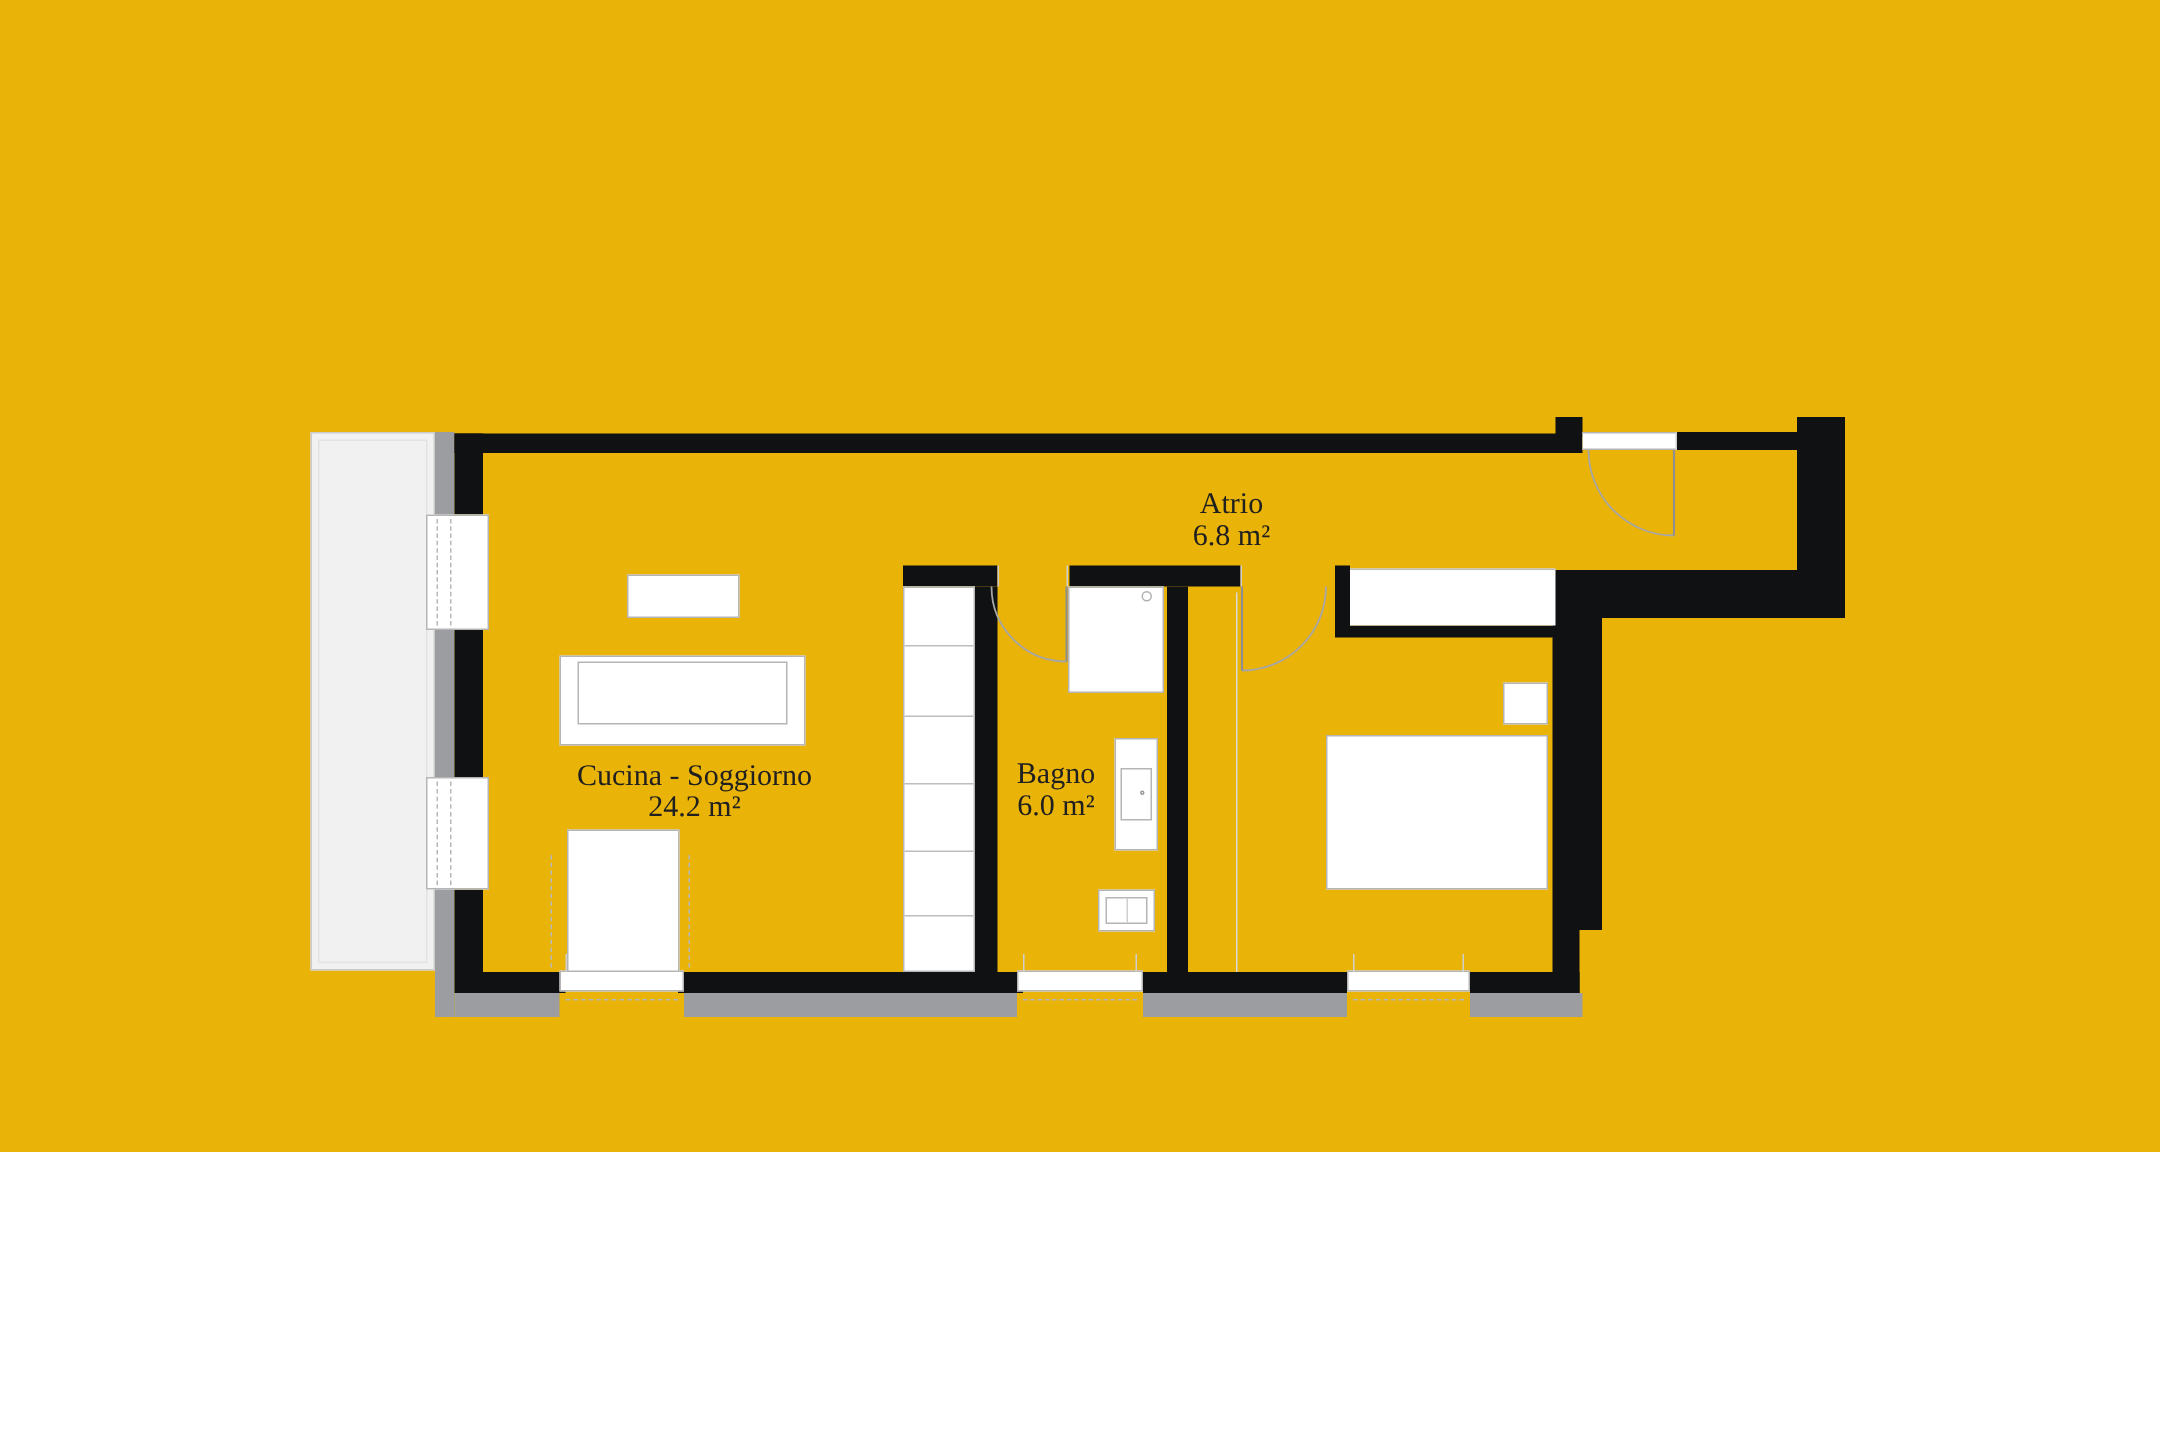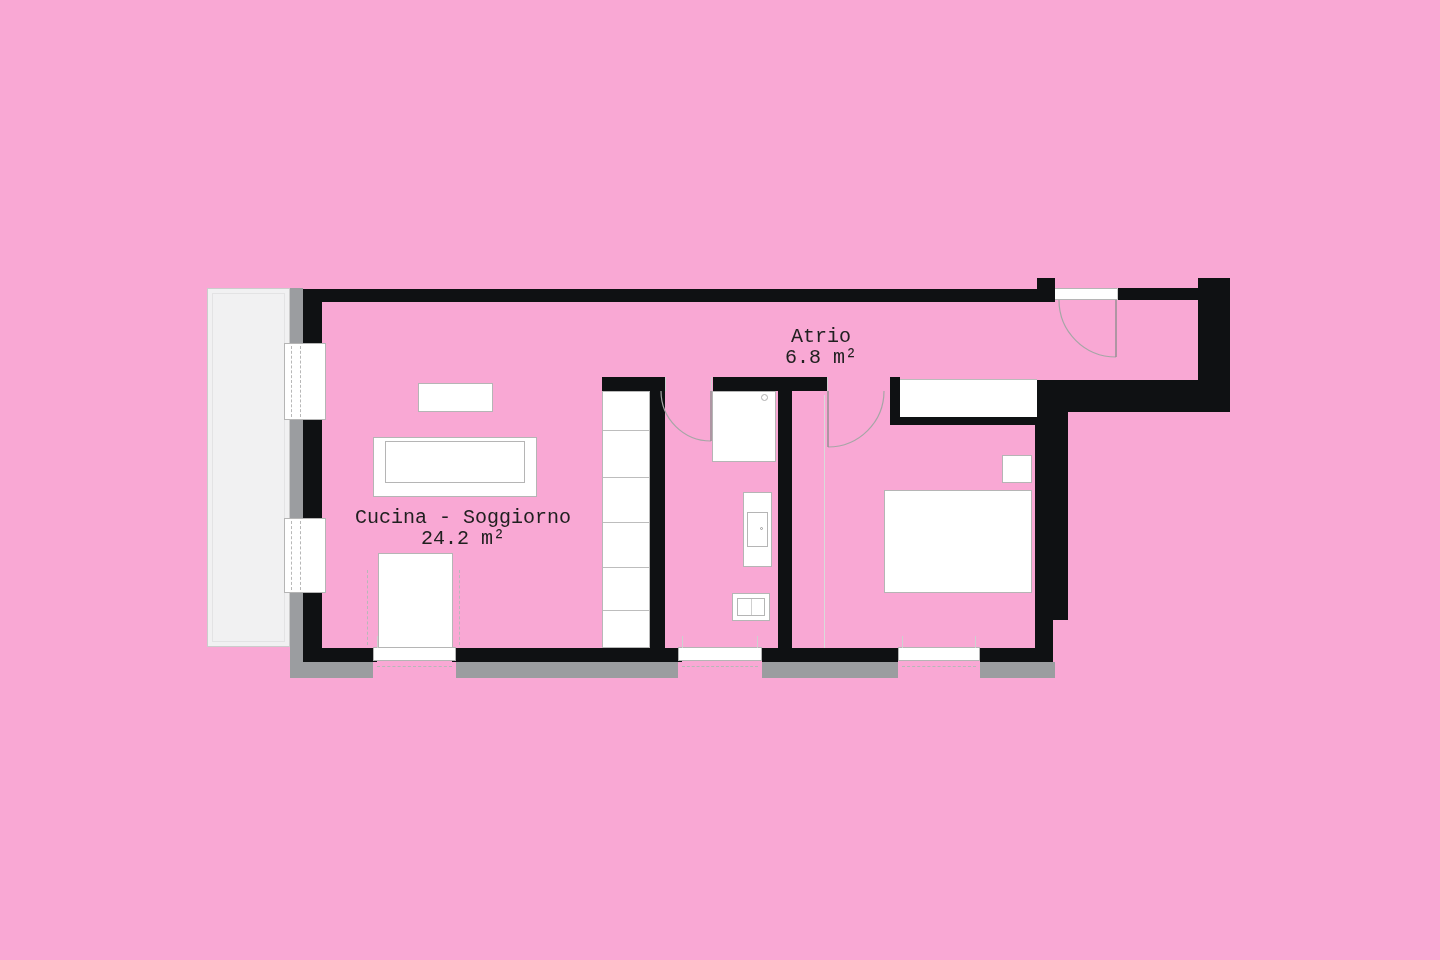--- a/index.html
+++ b/index.html
@@ -1,17 +1,17 @@
 <!DOCTYPE html>
 <html><head>
 <meta charset="utf-8">
 <style>
   html,body{margin:0;padding:0;background:#ffffff;}
-  #canvas{position:relative;width:1440px;height:960px;background:#f9a8d4;overflow:hidden;
-          font-family:Liberation Mono, monospace;}
+  #canvas{position:relative;width:1440px;height:768px;background:#eab308;overflow:hidden;
+          font-family:Liberation Serif, serif;}
   .wall{position:absolute;background:#0f1113;}
   .gray{position:absolute;background:#9b9da0;}
   .balcony{position:absolute;background:#f1f1f2;border:1px solid #cccccc;box-sizing:border-box;}
   .balcony-inner{position:absolute;left:4px;top:4px;right:4px;bottom:4px;border:1px solid #e3e3e4;}
   .furn{position:absolute;background:#ffffff;border:1px solid #b5b5b5;box-sizing:border-box;}
   .thin{position:absolute;background:#cfcfcf;}
   .thin-lt{position:absolute;background:#dadada;}
   .hline{position:absolute;height:1px;background:#bdbdbd;}
   .dash-v{position:absolute;width:0;border-left:1px dashed #b8b8b8;}
   .dash-h{position:absolute;height:0;border-top:1px dashed #b8b8b8;}
@@ -126,14 +126,18 @@
   </svg>
 
   <div class="label" style="left:721px;top:326px;width:200px;">
     <div>Atrio</div>
     <div>6.8 m²</div>
   </div>
   <div class="label" style="left:343px;top:507px;width:240px;">
     <div>Cucina - Soggiorno</div>
     <div>24.2 m²</div>
   </div>
+  <div class="label" style="left:624px;top:506px;width:160px;">
+    <div>Bagno</div>
+    <div>6.0 m²</div>
+  </div>
 
 </div>
 
 </body></html>

